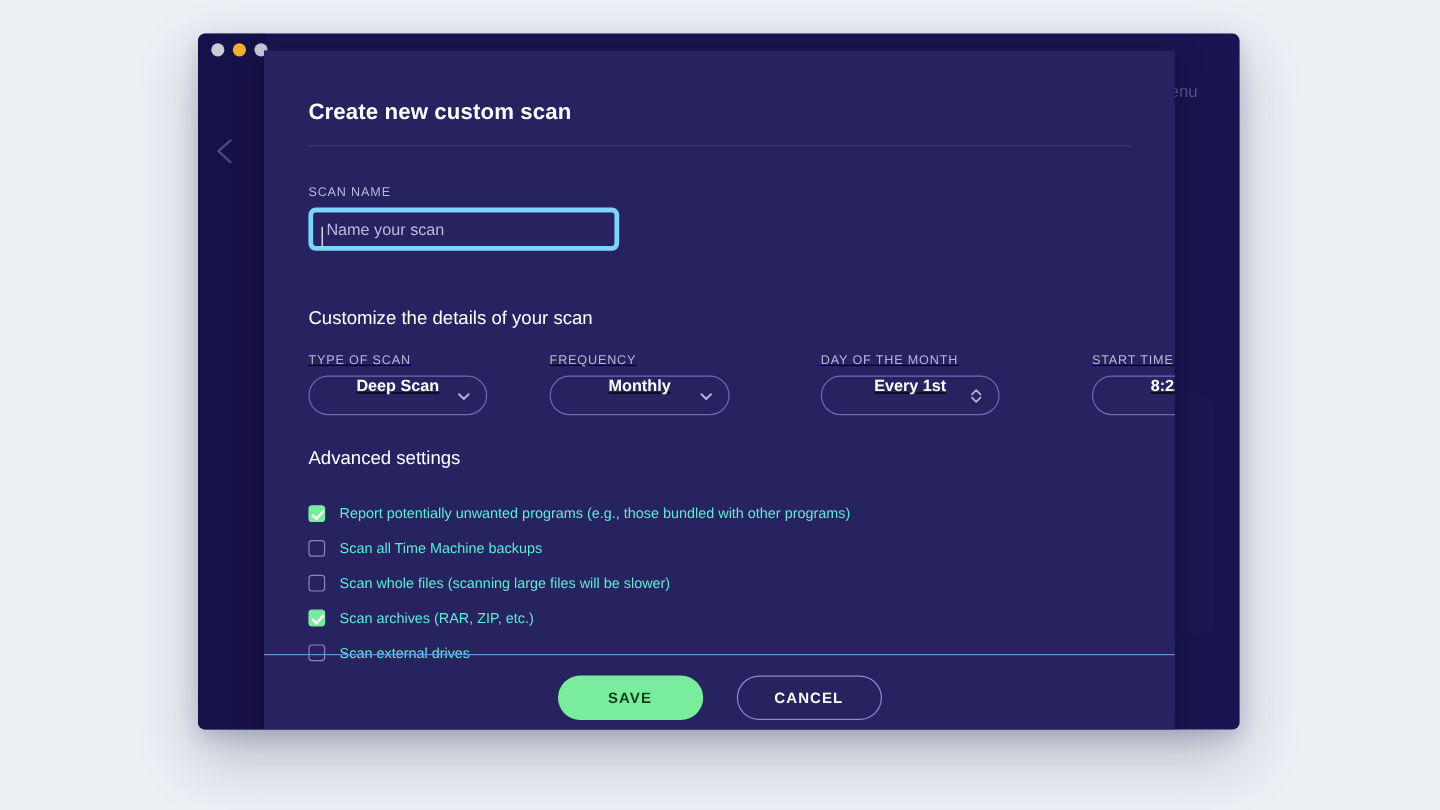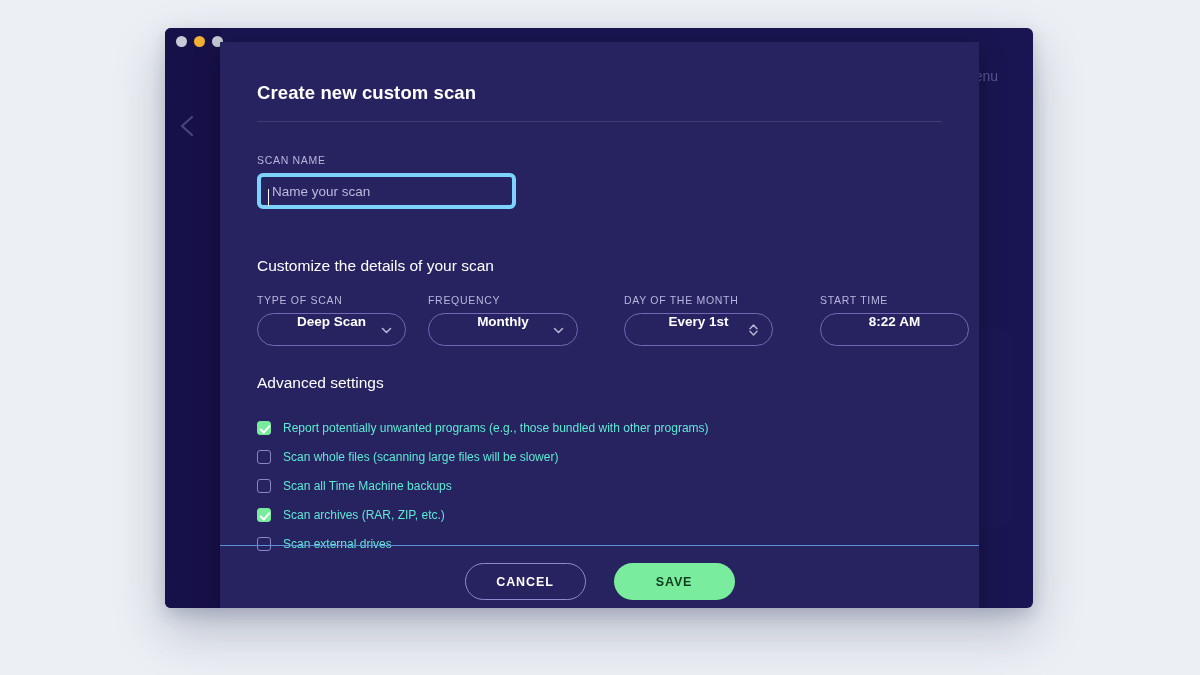--- a/index.html
+++ b/index.html
@@ -151,21 +151,22 @@
     font-weight: normal;
     color: #ffffff;
   }
   #customize-title { margin-top: 48px; }
   #advanced-title  { margin-top: 28px; }
 
   
   #dropdown-row {
     display: flex;
     margin-top: 19px;
-    gap: 18px;
+    gap: 48px;
+    text-decoration: underline;
   }
   .dropdown-group { display: flex; flex-direction: column; }
   .dropdown {
     height: 33px;
     border: 1px solid #6f6ab3;
     border-radius: 17px;
     background: transparent;
     display: flex;
     justify-content: center;
     position: relative;
@@ -345,40 +346,40 @@
 
       <div id="checkbox-list">
 
         <div class="checkbox-row">
           <div class="checkbox checked"></div>
           <span class="checkbox-label">Report potentially unwanted programs (e.g., those bundled with other programs)</span>
         </div>
 
         <div class="checkbox-row">
           <div class="checkbox"></div>
+          <span class="checkbox-label">Scan all Time Machine backups</span>
+        </div>
+
+        <div class="checkbox-row">
+          <div class="checkbox"></div>
           <span class="checkbox-label">Scan whole files (scanning large files will be slower)</span>
-        </div>
-
-        <div class="checkbox-row">
-          <div class="checkbox"></div>
-          <span class="checkbox-label">Scan all Time Machine backups</span>
         </div>
 
         <div class="checkbox-row">
           <div class="checkbox checked"></div>
           <span class="checkbox-label">Scan archives (RAR, ZIP, etc.)</span>
         </div>
 
         <div class="checkbox-row">
           <div class="checkbox"></div>
           <span class="checkbox-label">Scan external drives</span>
         </div>
 
       </div>
     </div>
 
     <div id="modal-footer">
+      <button id="save-button">SAVE</button>
       <button id="cancel-button">CANCEL</button>
-      <button id="save-button">SAVE</button>
     </div>
 
   </div>
 </div>
 
 </body></html>

